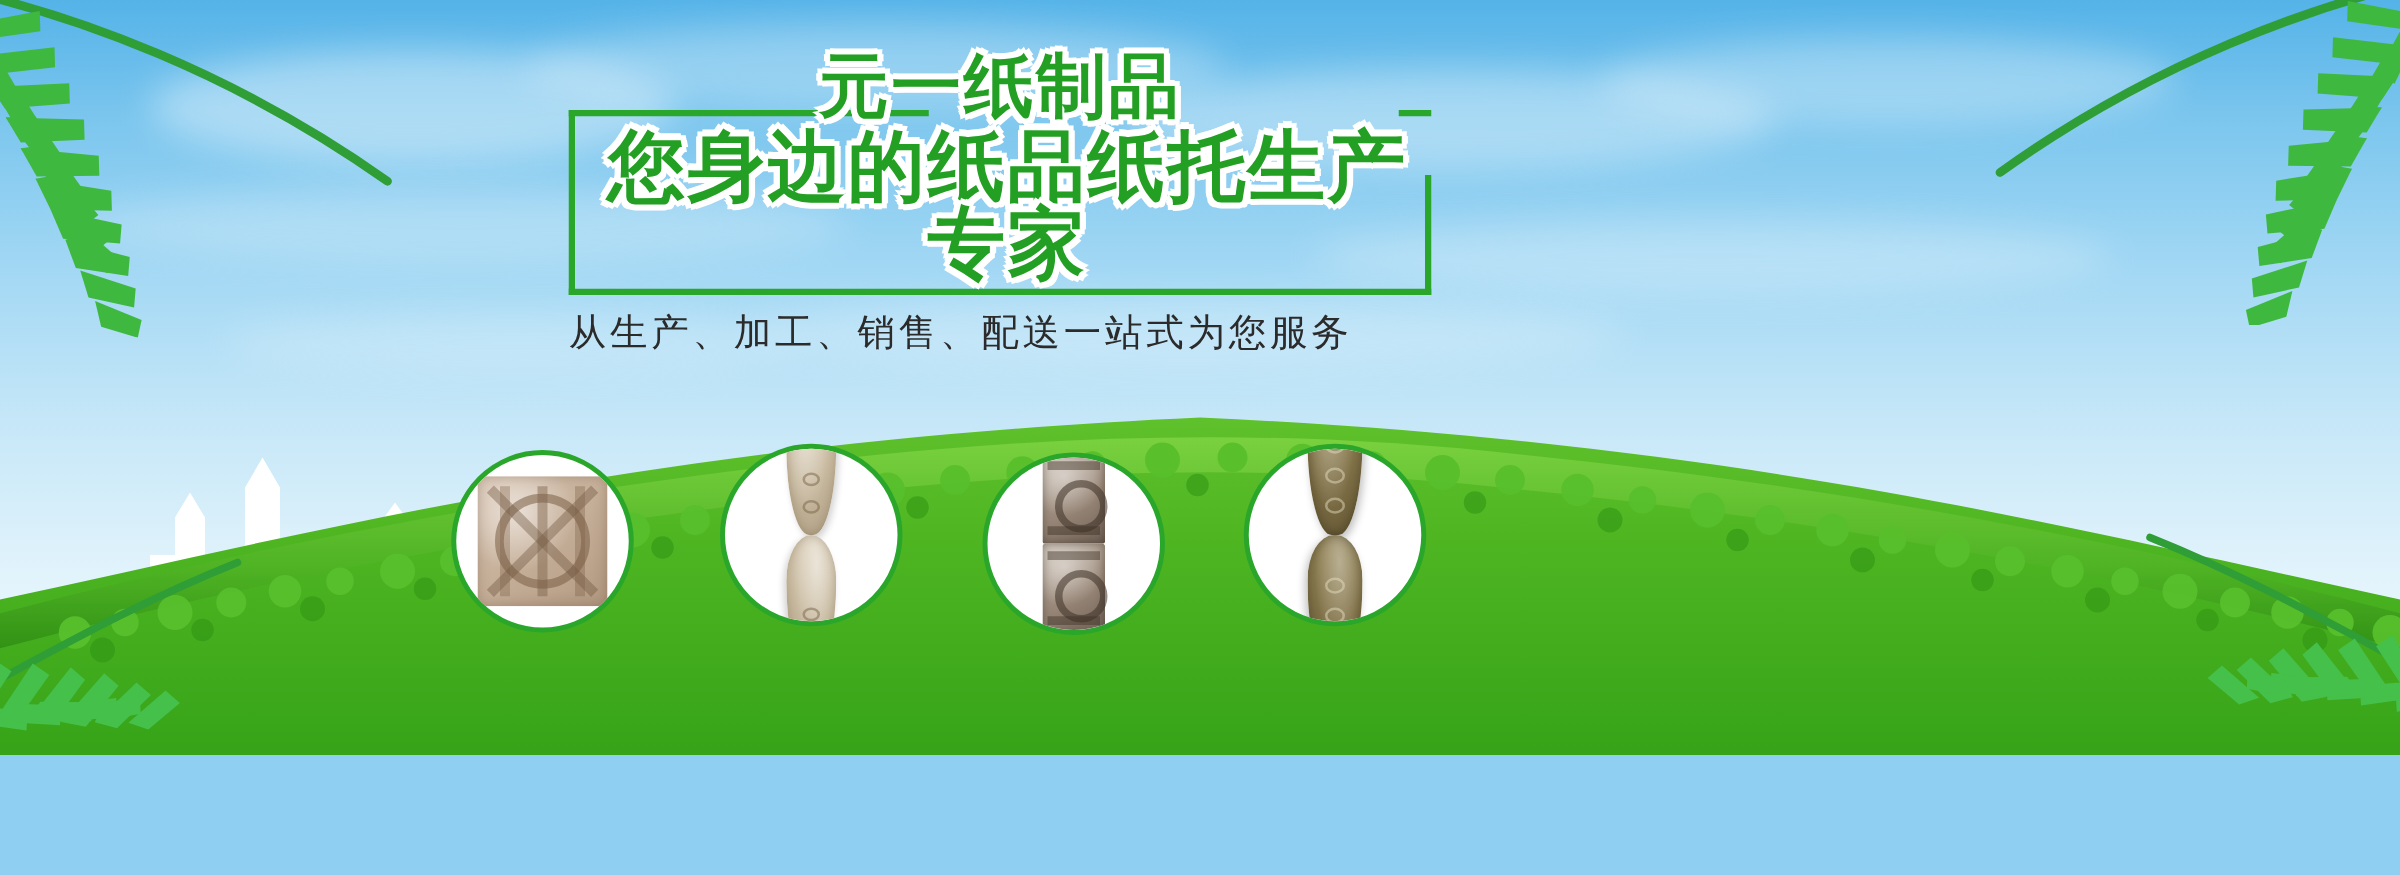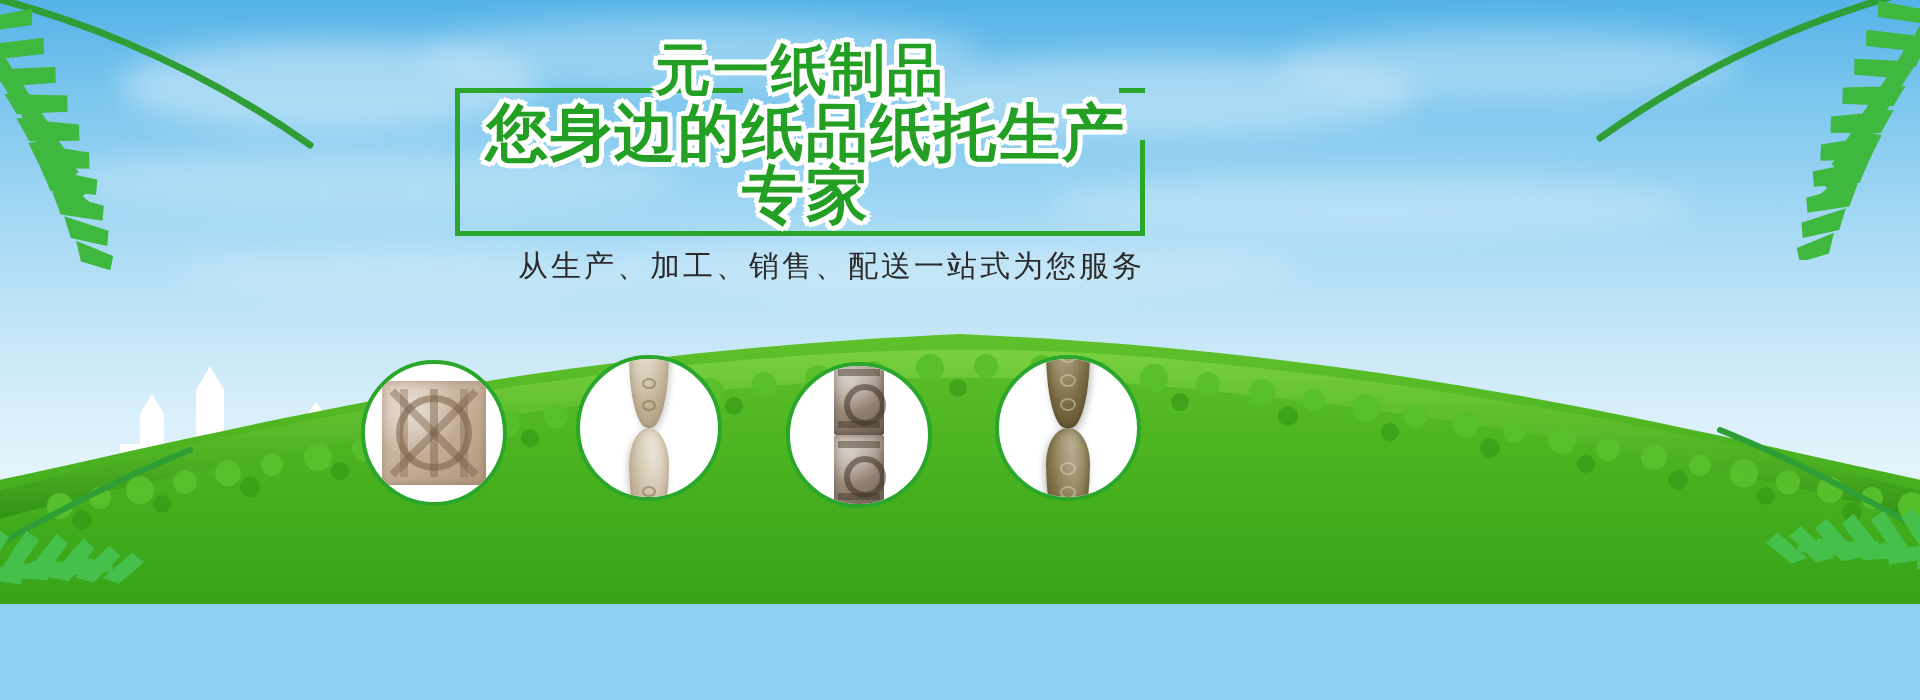--- a/index.html
+++ b/index.html
@@ -98,21 +98,21 @@
        5px 0 0 #fff, -5px 0 0 #fff, 0 5px 0 #fff, 0 -5px 0 #fff,
        4px 4px 0 #fff, -4px 4px 0 #fff, 4px -4px 0 #fff, -4px -4px 0 #fff;
   }
   .hl.line1{ font-size:56px; margin-bottom:4px; }
   .hl.line2{ font-size:62px;padding-left:12px; }
 
   .subtitle{
     position:absolute;
     left:0; top:158px;
     width:690px;
-    text-align:right;
+    text-align:left;
     font-family:"DejaVu Sans","Liberation Sans",sans-serif;
     font-size:30px;
     color:#2b2b2b;
     letter-spacing:3px;
     white-space:nowrap;
   }
 
   
   .circles{
     position:absolute;

